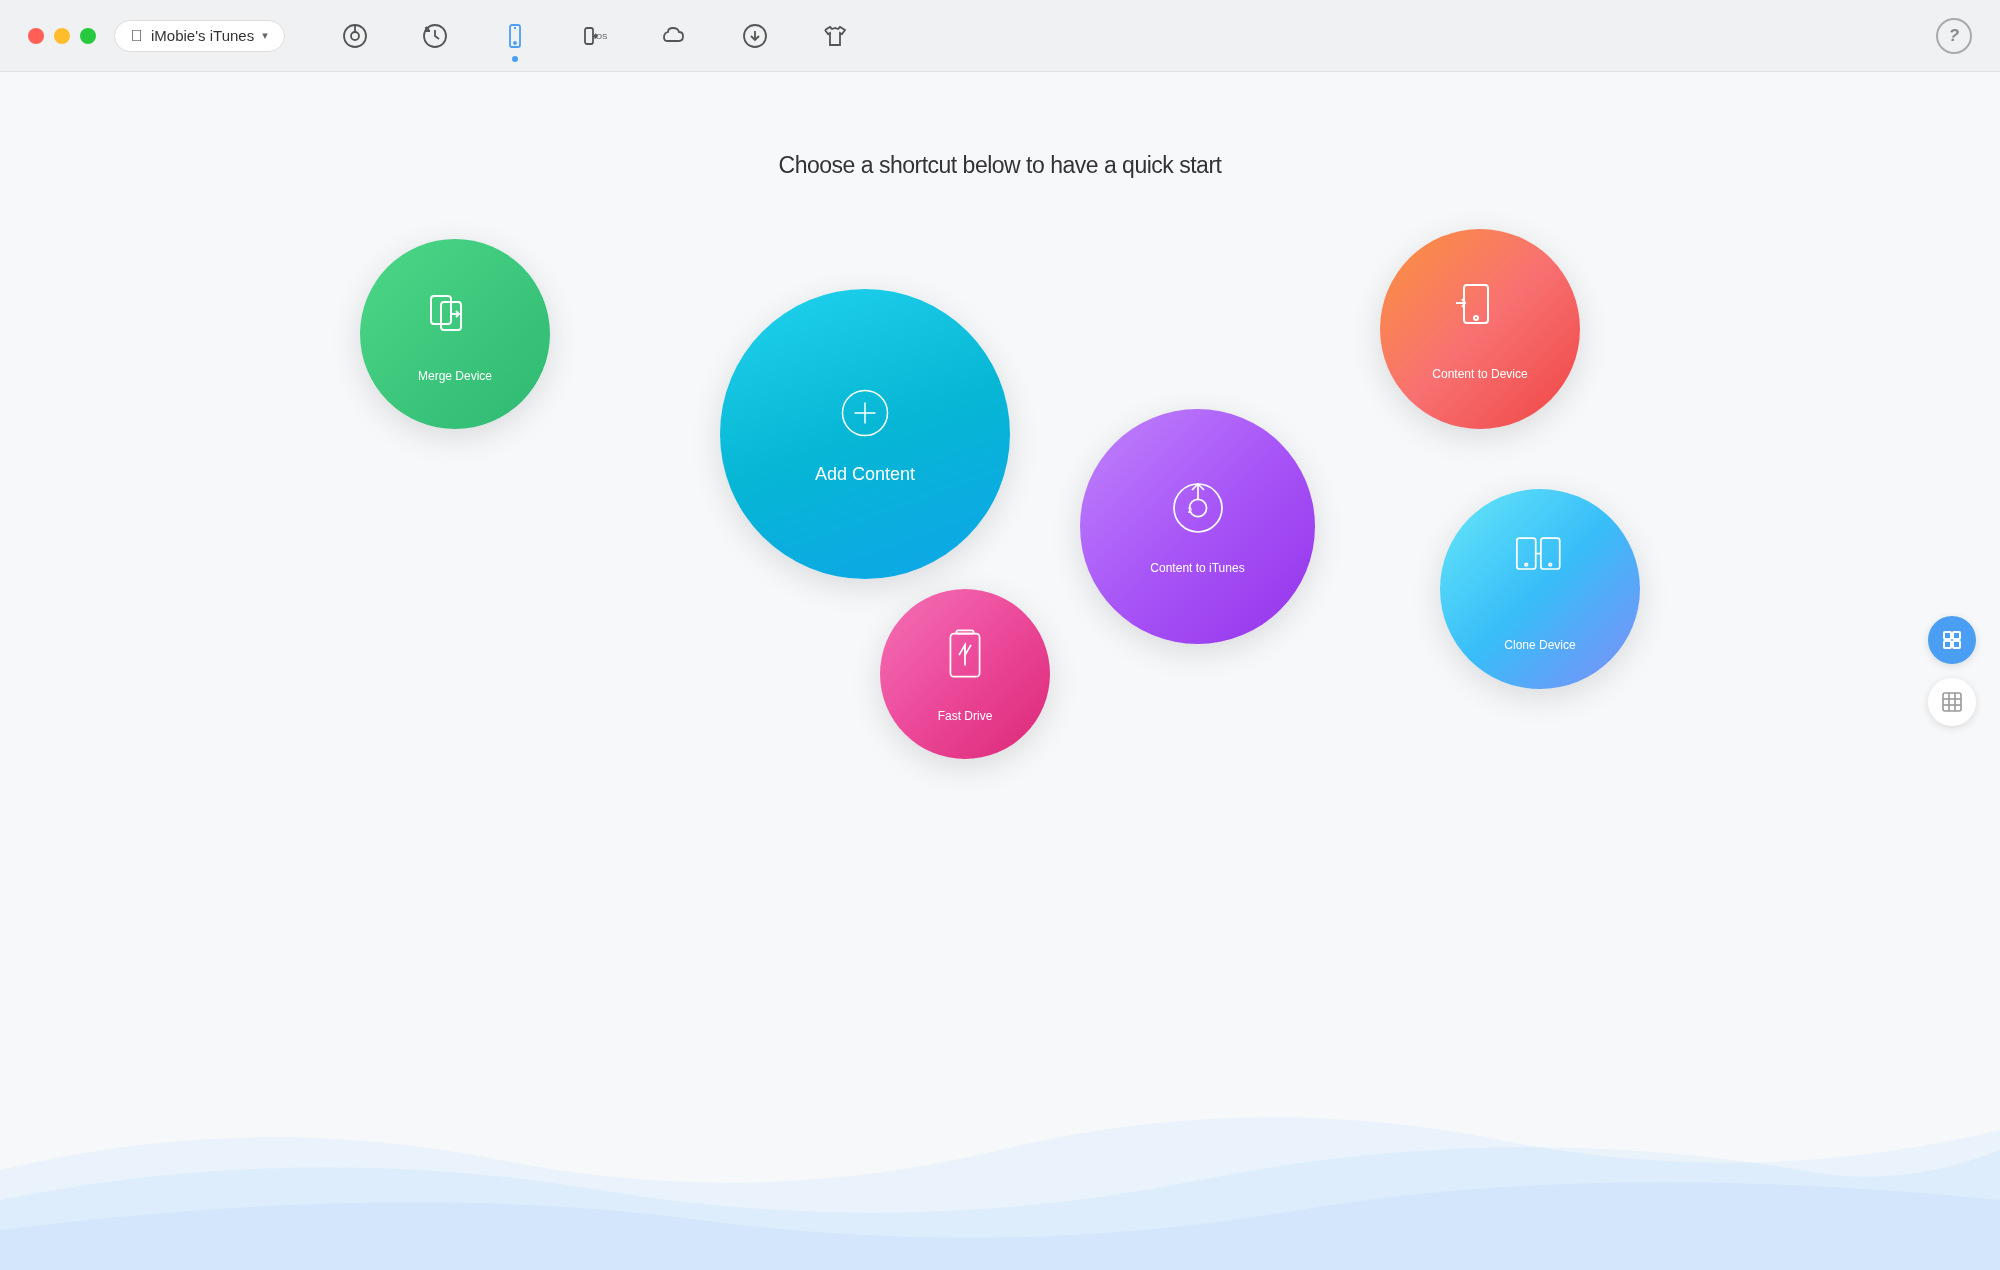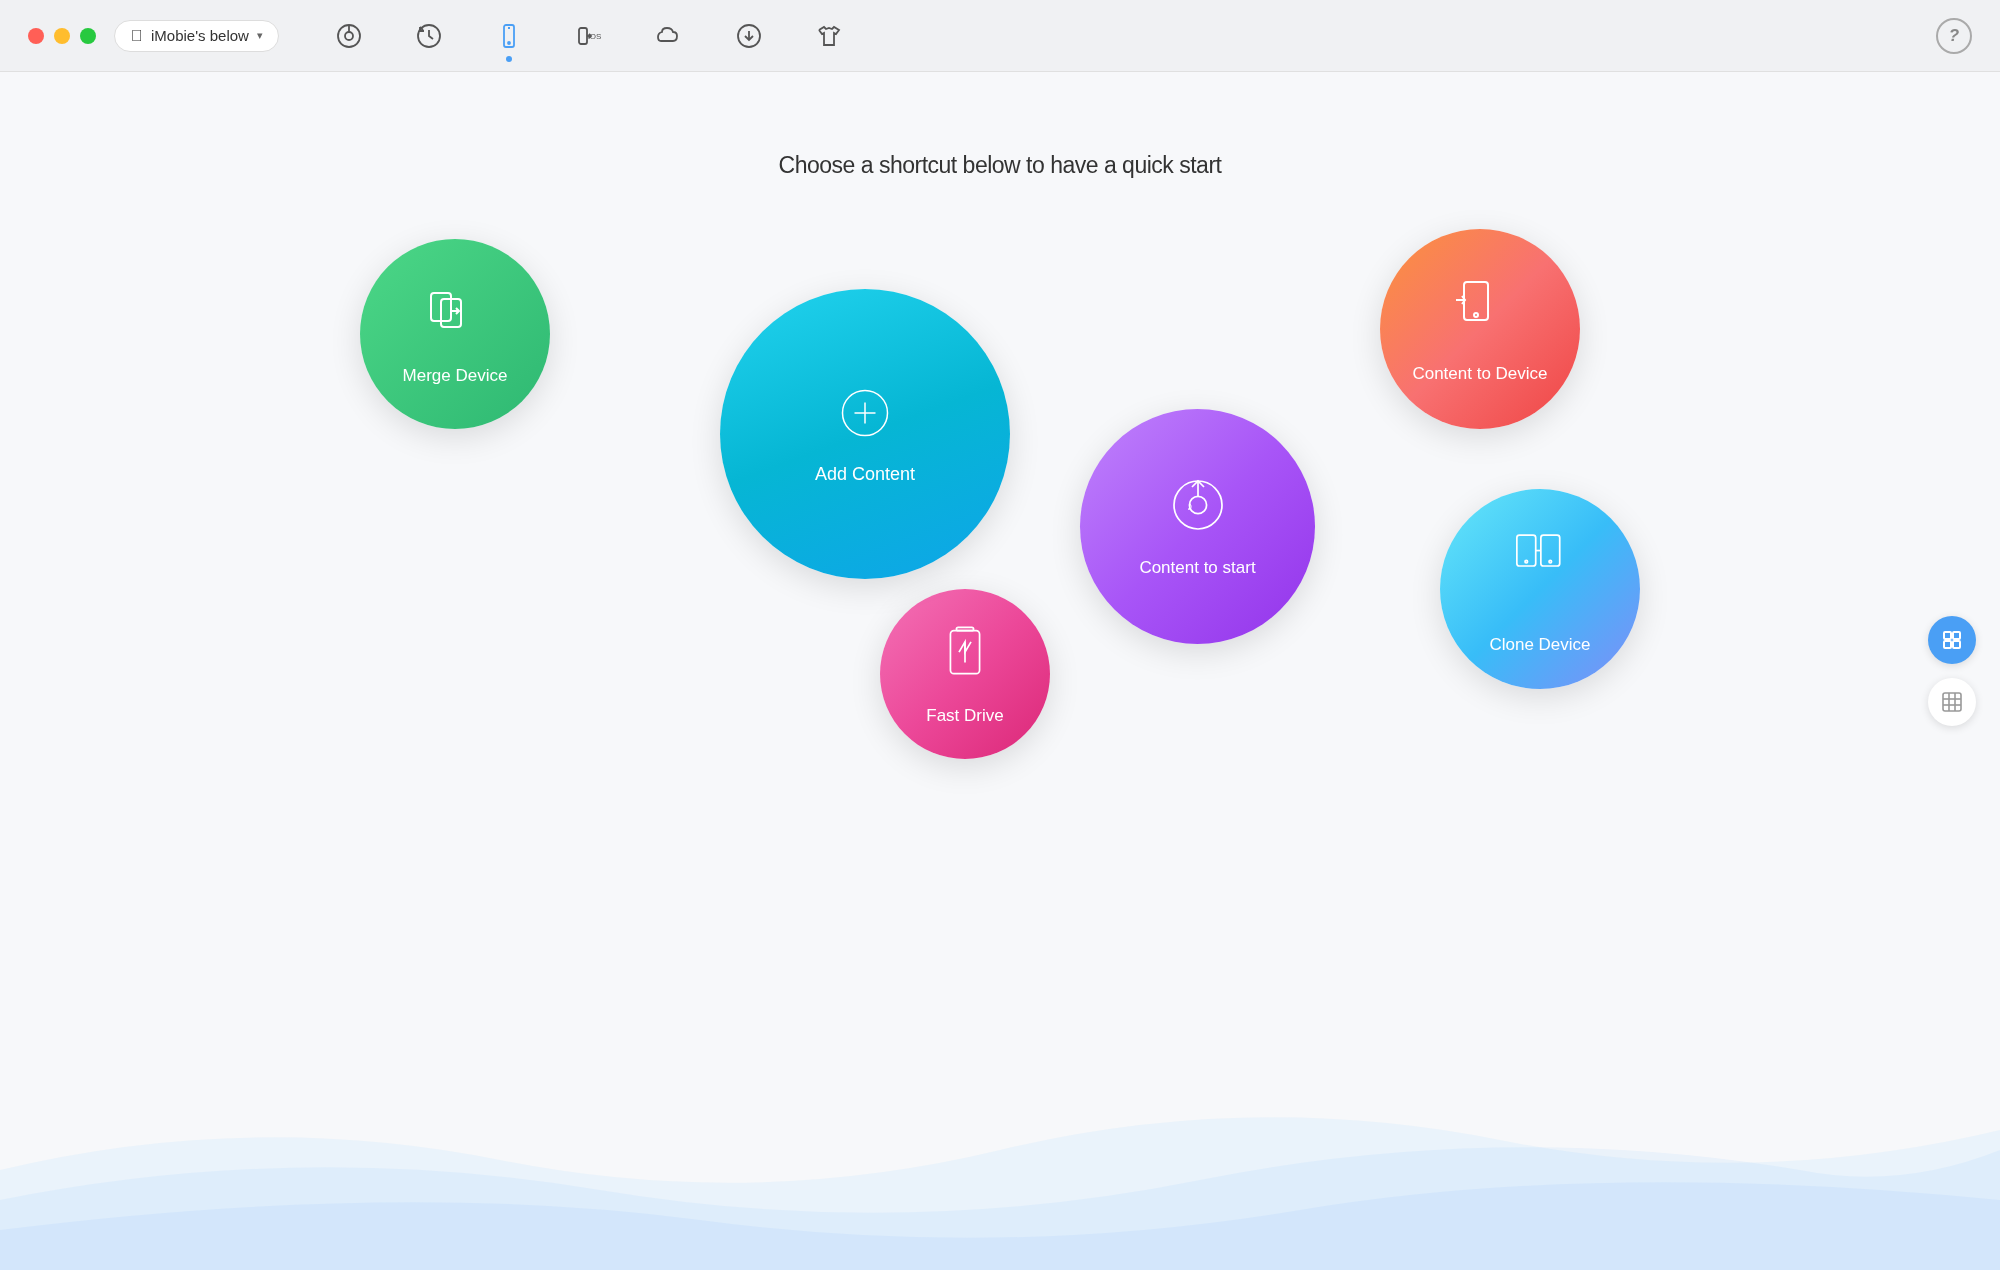--- a/index.html
+++ b/index.html
@@ -159,21 +159,21 @@
 
     .bubble .bubble-icon svg {
       width: 60px;
       height: 60px;
       fill: none;
       stroke: white;
       stroke-width: 2;
     }
 
     .bubble .bubble-label {
-      font-size: 17px;
+      font-size: 12px;
       font-weight: 400;
       color: white;
       margin-top: 6px;
     }
 
     
     .bubble-merge {
       width: 190px;
       height: 190px;
       background: linear-gradient(135deg, #4cd787, #2eb872);
@@ -297,21 +297,21 @@
 
 <div class="titlebar">
   <div class="traffic-lights">
     <div class="traffic-light tl-red"></div>
     <div class="traffic-light tl-yellow"></div>
     <div class="traffic-light tl-green"></div>
   </div>
 
   <div class="device-selector">
     <span class="apple-icon"></span>
-    <span>iMobie's below</span>
+    <span>iMobie's iTunes</span>
     <span class="chevron">▾</span>
   </div>
 
   <div class="nav-icons">
 
     <div class="nav-icon">
       <svg viewBox="0 0 28 28" fill="none" stroke="currentColor" stroke-width="1.8">
         <circle cx="14" cy="14" r="11"></circle>
         <circle cx="14" cy="14" r="4"></circle>
         <line x1="14" y1="3" x2="14" y2="10"></line>
@@ -421,21 +421,21 @@
     <div class="bubble bubble-content-itunes">
       <div class="bubble-icon">
         <svg viewBox="0 0 70 70" fill="none" stroke="white" stroke-width="2.2">
           <circle cx="35" cy="35" r="28"></circle>
           <circle cx="35" cy="35" r="10"></circle>
           <line x1="35" y1="7" x2="35" y2="25"></line>
           <polyline points="28,14 35,7 42,14"></polyline>
           <text x="22" y="41" font-size="14" fill="white" stroke="none" font-family="serif">♪</text>
         </svg>
       </div>
-      <span class="bubble-label">Content to start</span>
+      <span class="bubble-label">Content to iTunes</span>
     </div>
 
     <div class="bubble bubble-content-device">
       <div class="bubble-icon">
         <svg viewBox="0 0 60 60" fill="none" stroke="white" stroke-width="2.2">
           <rect x="14" y="8" width="24" height="38" rx="3"></rect>
           <circle cx="26" cy="41" r="2"></circle>
           <line x1="6" y1="26" x2="15" y2="26"></line>
           <polyline points="12,22 15,26 12,30"></polyline>
         </svg>

